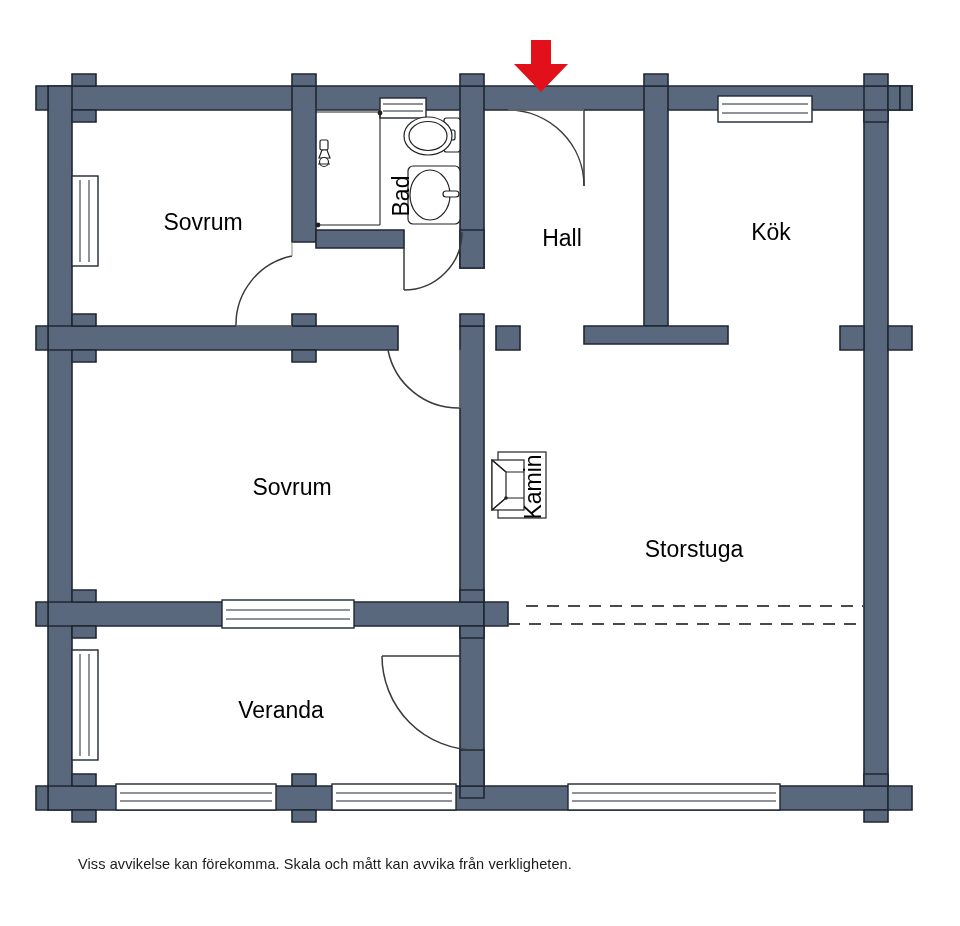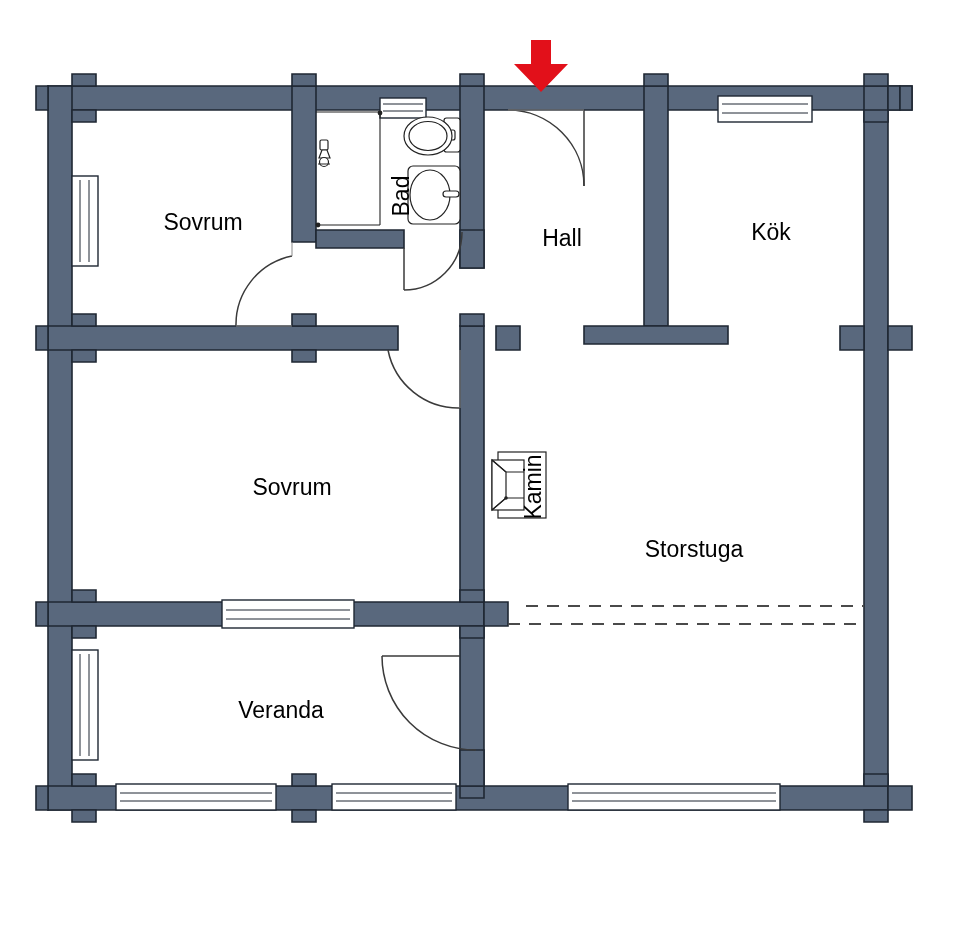--- a/index.html
+++ b/index.html
@@ -269,14 +269,15 @@
 
     <text class="room-label-rot" x="541" y="487" text-anchor="middle" transform="rotate(-90 541 487)">Kamin</text>
 
     <text class="room-label" x="694" y="557" text-anchor="middle">Storstuga</text>
 
     <text class="room-label" x="281" y="718" text-anchor="middle">Veranda</text>
   </g>
 
 </svg>
 
+<div class="disclaimer">Viss avvikelse kan förekomma. Skala och mått kan avvika från verkligheten.</div>
 
 </div>
 
 </body></html>

